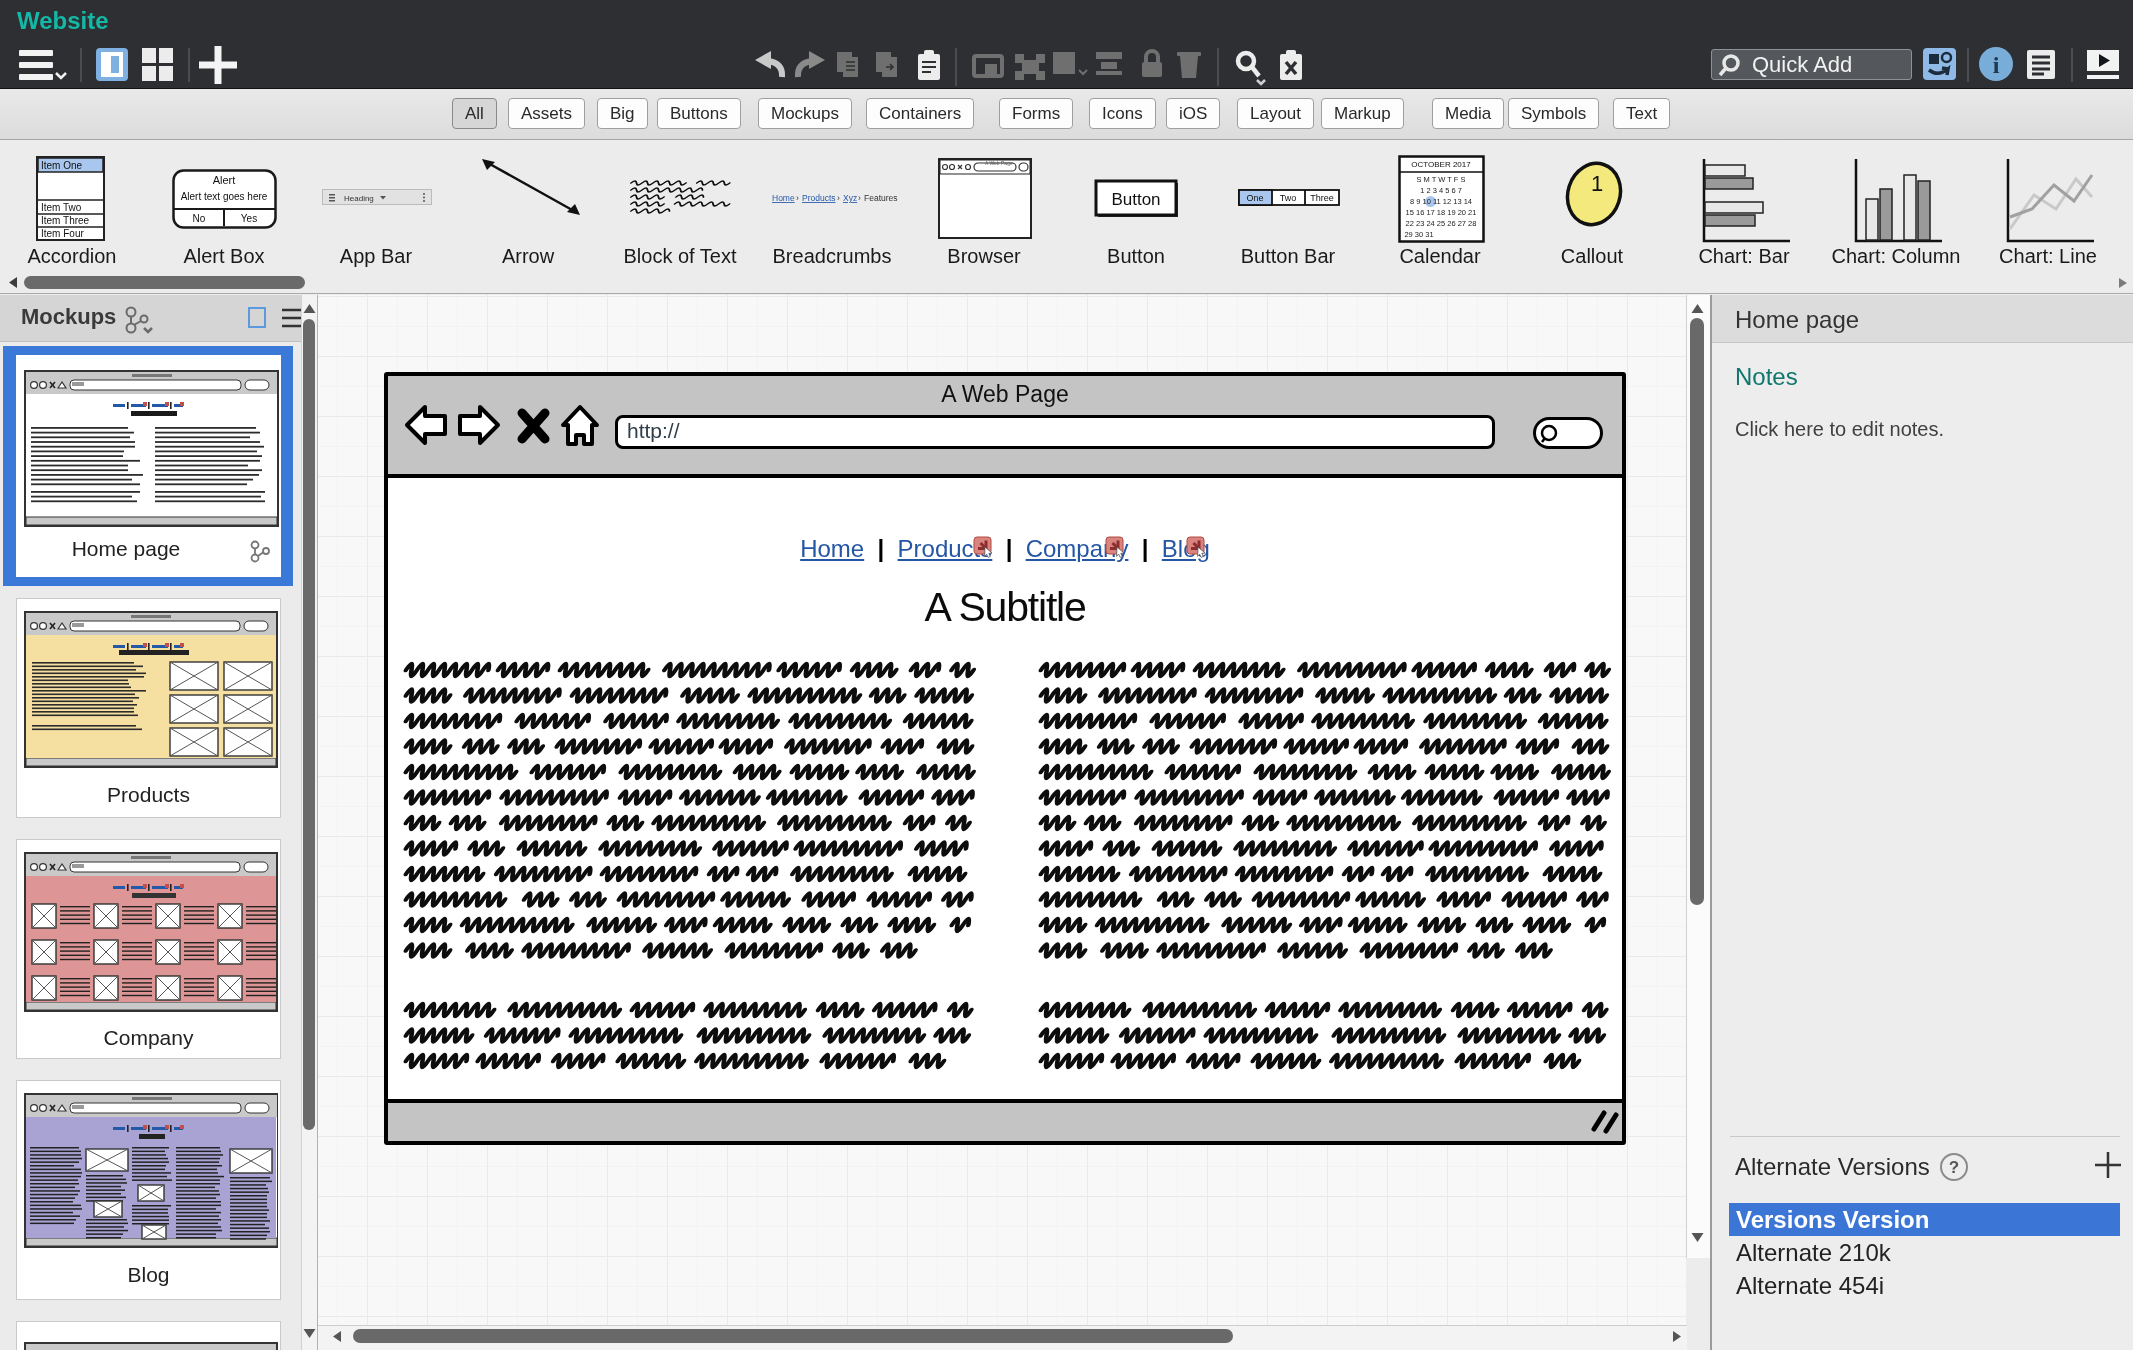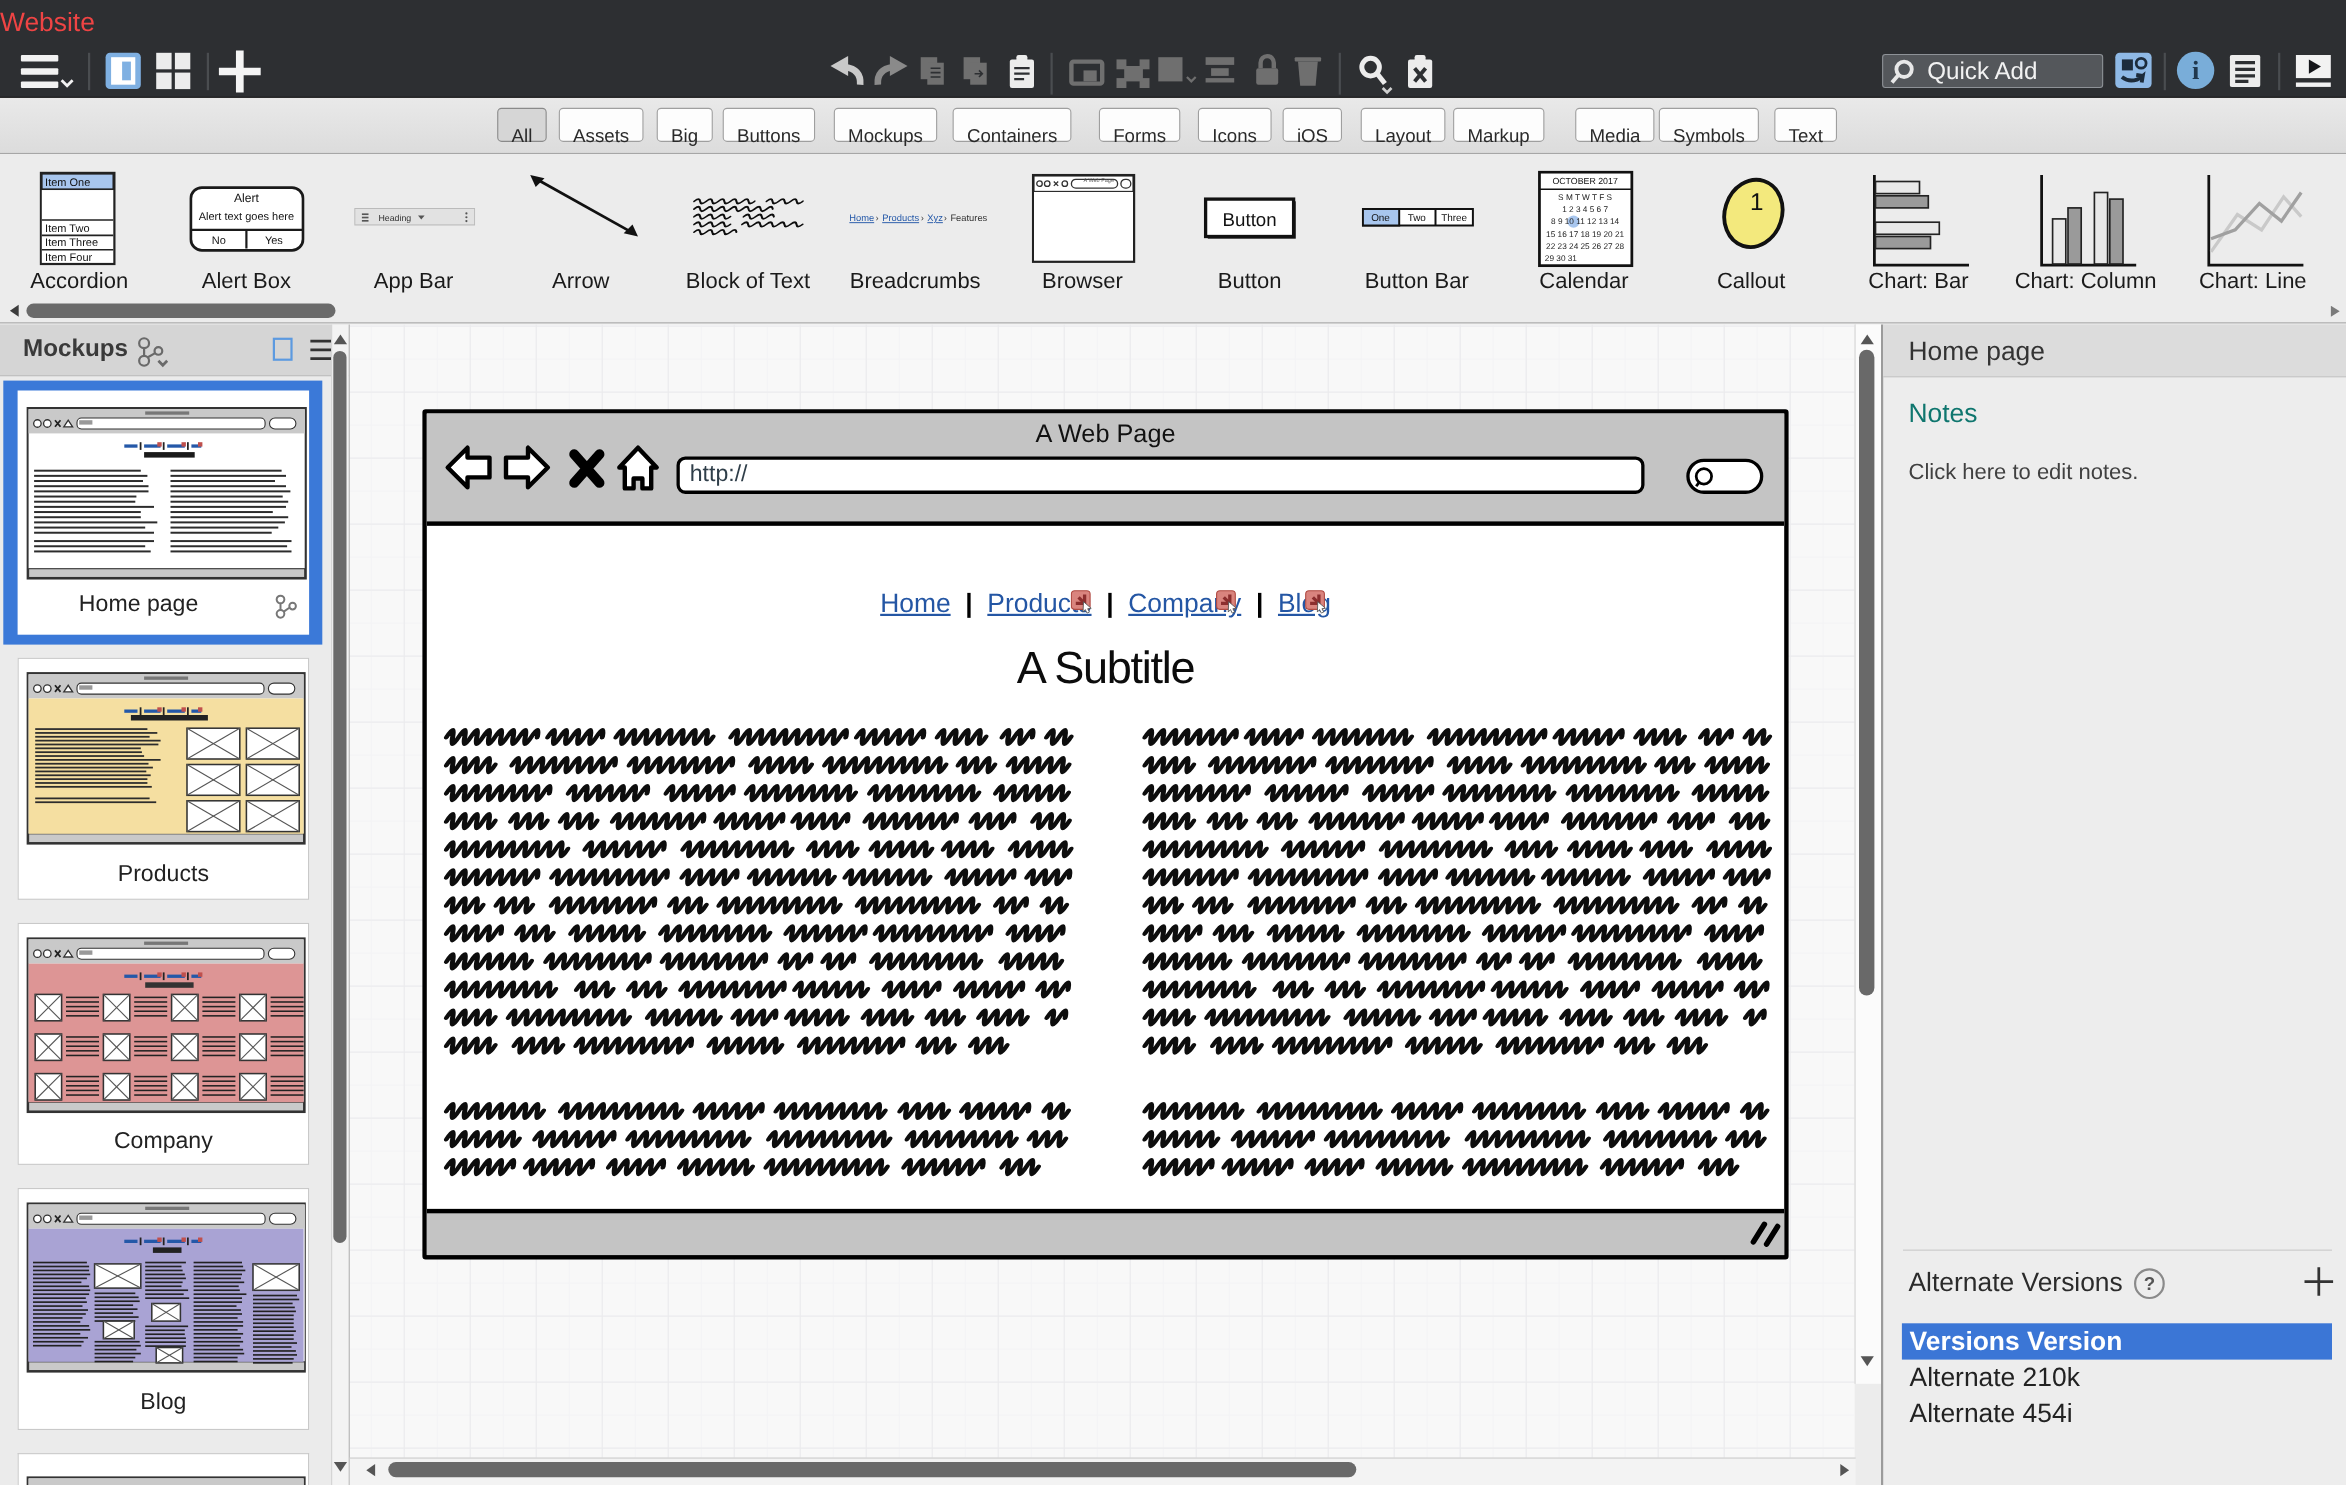--- a/index.html
+++ b/index.html
@@ -11,29 +11,29 @@
  background-image:
   linear-gradient(to right,#eaeaec 1px,transparent 1px),
   linear-gradient(to bottom,#eaeaec 1px,transparent 1px),
   linear-gradient(to right,#f3f3f5 1px,transparent 1px),
   linear-gradient(to bottom,#f3f3f5 1px,transparent 1px);
  background-size:60px 60px,60px 60px,30px 30px,30px 30px;
  background-position:49px 1px,0px 1px,19px 1px,0px 31px;
 }
 #rpanel{position:absolute;left:1710px;top:295px;width:423px;height:1055px;background:#ededed;border-left:2px solid #9b9b9b}
 .tab{display:inline-block;height:31px;line-height:29px;border:1px solid #9f9f9f;border-radius:4px;background:#fdfdfd;
- color:#2a2a2a;font-size:17px;padding:10px 12px;vertical-align:top}
+ color:#2a2a2a;font-size:17px;padding:0 12px;vertical-align:top}
 .tab.sel{background:#d6d6d6;border-color:#8a8a8a}
 .lbl{position:absolute;width:160px;text-align:center;font-size:20px;color:#1a1a1a;top:104px}
 .thumbcard{position:absolute;left:16px;width:265px;background:#fff;border:1px solid #c9c9c9}
 .thumblabel{position:absolute;width:100%;text-align:center;font-size:21px;color:#222}
 svg{display:block}
 </style></head><body>
 <div id="topbar">
-<div class="abs" style="left:0;top:7px;font-size:24px;font-weight:normal;color:#ef4444">Website</div>
+<div class="abs" style="left:17px;top:7px;font-size:24px;font-weight:bold;color:#14b8a6">Website</div>
 <svg class="abs" style="left:0px;top:0px" width="800" height="89" viewBox="0 0 800 89">
 <g fill="#f2f2f2">
  <rect x="19" y="50" width="34" height="6" rx="1"></rect>
  <rect x="19" y="62" width="34" height="6" rx="1"></rect>
  <rect x="19" y="74" width="34" height="6" rx="1"></rect>
 </g>
 <path d="M56 73 l5 5 l5 -5" stroke="#f2f2f2" stroke-width="2.5" fill="none"></path>
 <rect x="80" y="48" width="2" height="34" fill="#4a4d50"></rect>
 <rect x="96" y="48" width="32" height="33" rx="4" fill="#7fb0e2"></rect>
 <rect x="103" y="54" width="18" height="21" fill="none" stroke="#fff" stroke-width="4"></rect>

